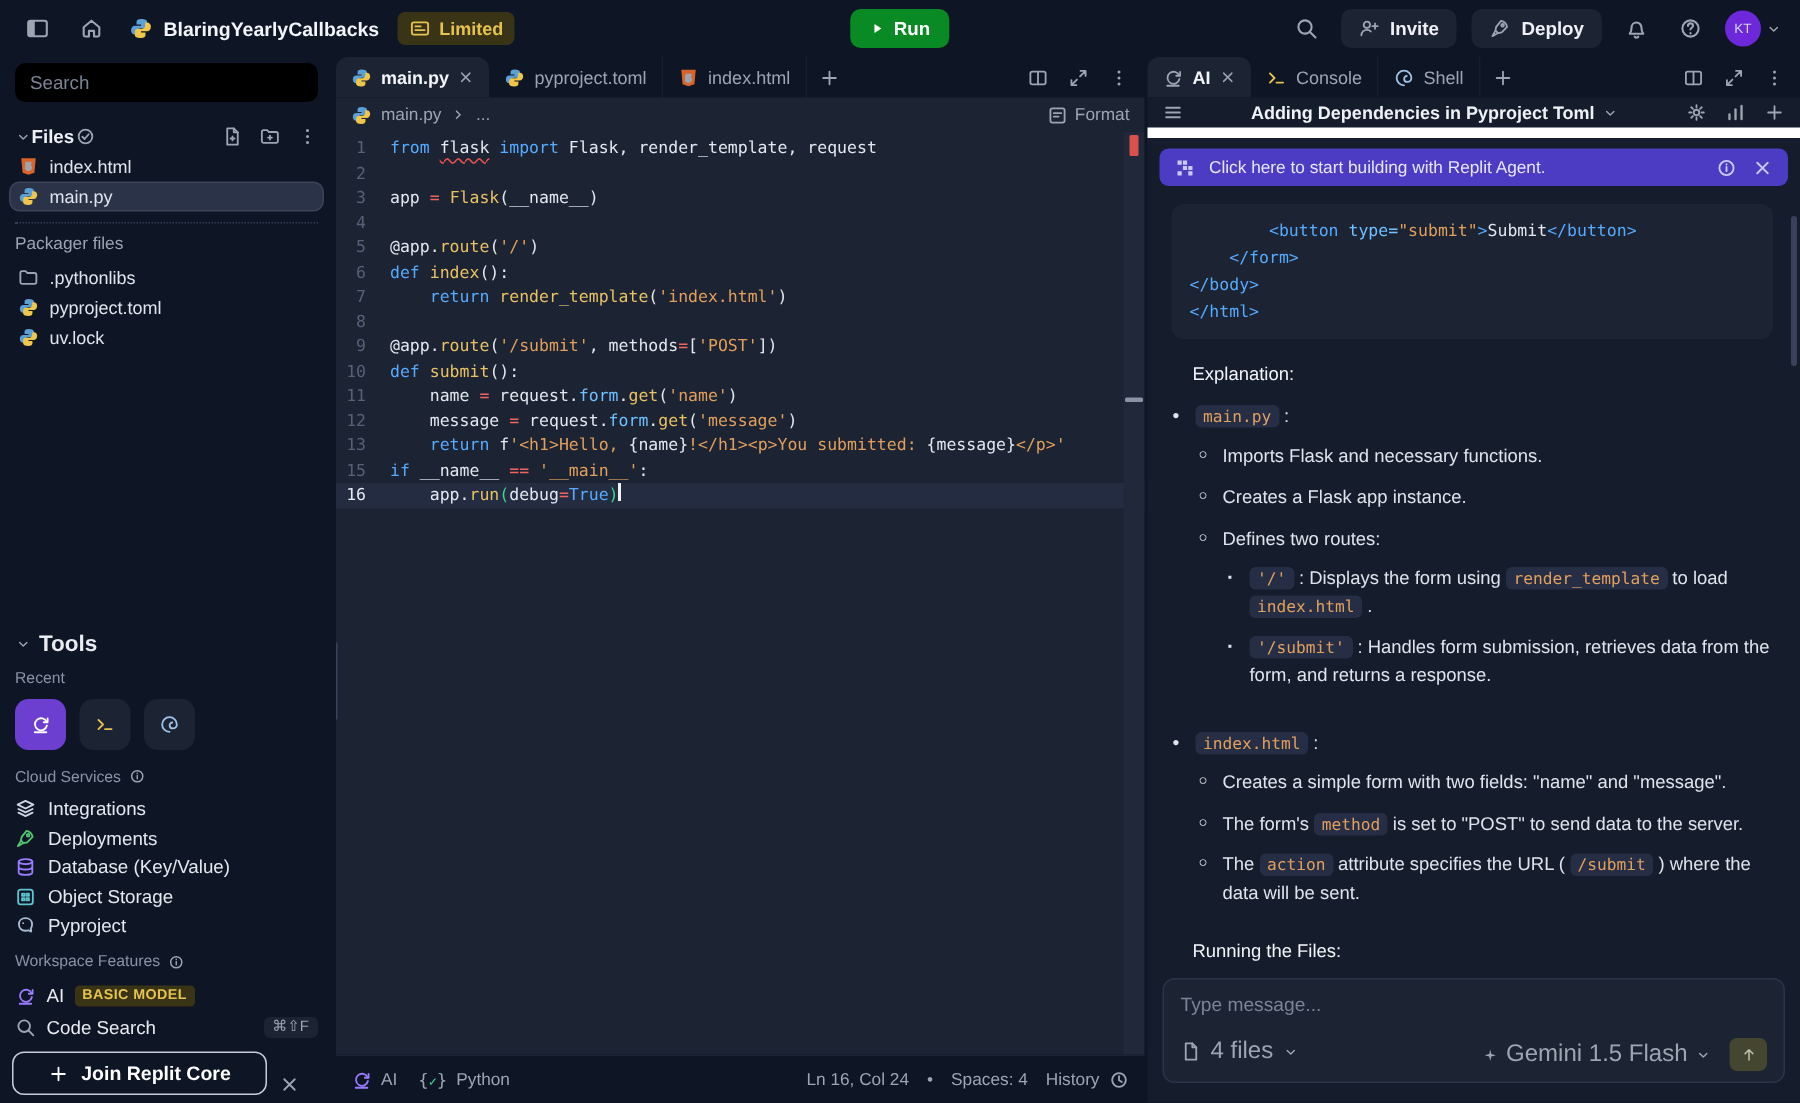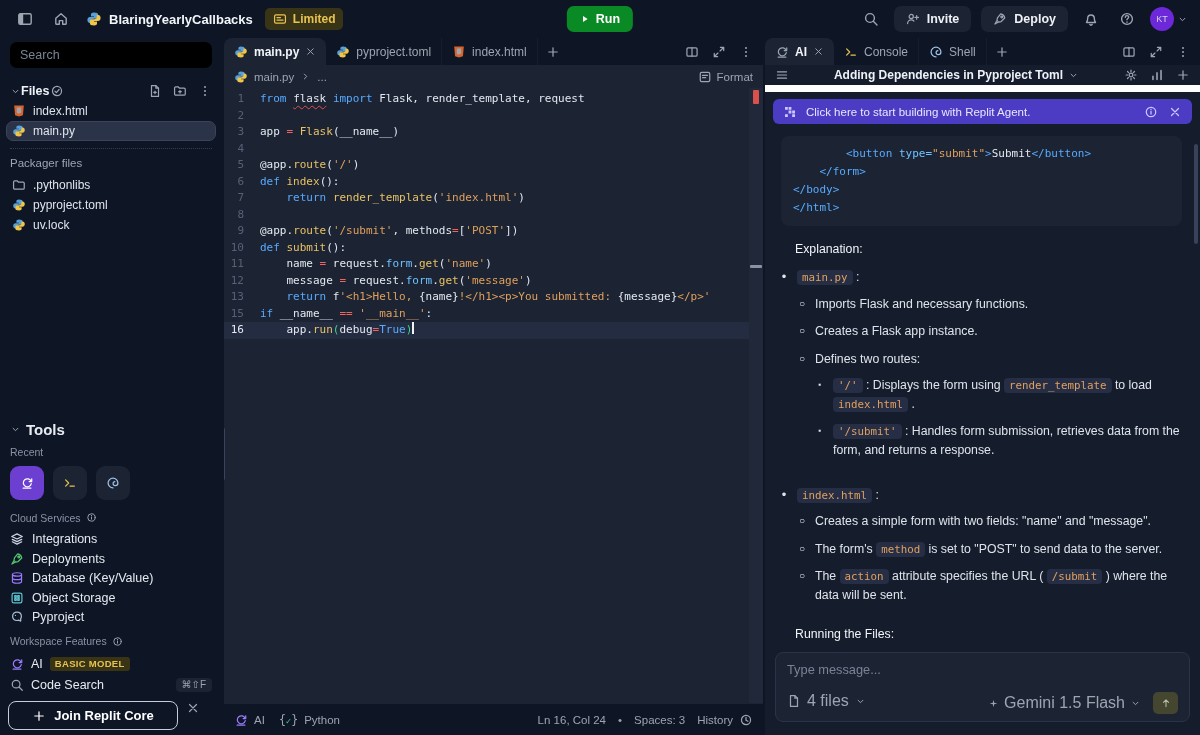--- a/index.html
+++ b/index.html
@@ -42,21 +42,21 @@
   .tools-head .lbl{font-weight:bold;font-size:15px}
   .tiny-label{font-size:10.5px;color:#8a93a6;margin:8px 0 6px;display:flex;align-items:center;gap:5px}
   .recent-row{display:flex;gap:9px;margin:2px 0 4px}
   .sq-btn{width:34px;height:34px;border-radius:9px;background:#1c2333;display:flex;align-items:center;justify-content:center;cursor:pointer}
   .sq-btn.purple{background:#6c3fd1}
   .sq-btn.purple .ic{color:#fff}
   .trow{display:flex;align-items:center;gap:8px;height:19.5px;font-size:12.5px;color:#e4e9f0;cursor:pointer}
   .ai-row{display:flex;align-items:center;gap:7px;height:21px;font-size:12.5px;cursor:pointer}
   .badge{background:#3a3416;color:#e6c350;font-size:9.5px;font-weight:bold;padding:1.5px 5px;border-radius:3px;letter-spacing:.3px}
   .shortcut{margin-left:auto;background:#1c2333;border-radius:4px;font-size:10px;color:#9da5b1;padding:1.5px 6px}
-  .join-bar{position:absolute;left:8px;right:22px;bottom:5px;display:flex;align-items:flex-start;gap:8px;background:#0e1525;padding-top:4px}
+  .join-bar{position:absolute;left:8px;right:22px;bottom:5px;display:flex;align-items:flex-end;gap:8px;background:#0e1525;padding-top:4px}
   .join-btn{flex:1;height:29px;border:1px solid #c7cdd8;border-radius:8px;display:flex;align-items:center;justify-content:center;gap:8px;font-size:13px;font-weight:bold;color:#fff;cursor:pointer;background:#0e1525}
   .join-btn .ic{color:#fff}
 
   
   .tabbar{height:27px;display:flex;align-items:stretch;background:#0e1525;flex:none}
   .tabs{display:flex;min-width:0}
   .tab{display:flex;align-items:center;gap:6px;padding:0 10px;font-size:12px;color:#9da5b1;cursor:pointer;border-right:1px solid #161d2d}
   .tab.active{background:#1c2333;color:#f2f5f9;font-weight:bold;border-radius:8px 8px 0 0;border-right:none}
   .tab-plus{width:30px;display:flex;align-items:center;justify-content:center;cursor:pointer}
   .tabbar-acts{margin-left:auto;display:flex;align-items:center;gap:13px;padding:0 10px}
@@ -573,21 +573,21 @@
           </span>
         <span>AI</span>
       </span>
       <span class="sb-item">
         <span class="braces">{<span class="chk">✓</span>}</span>
         <span>Python</span>
       </span>
       <span class="sb-right">
         <span class="sb-item">Ln 16, Col 24</span>
         <span>•</span>
-        <span class="sb-item">Spaces: 3</span>
+        <span class="sb-item">Spaces: 4</span>
         <span class="sb-item">
           <span>History</span>
           <span class="ic">
               <svg viewBox="0 0 16 16" fill="none" stroke="currentColor" stroke-width="1.4" stroke-linecap="round" stroke-linejoin="round">
                 <circle cx="8" cy="8" r="5.2"></circle>
                 <path d="M8 5v3.2l2.2 1.3"></path>
               </svg>
             </span>
         </span>
       </span>

